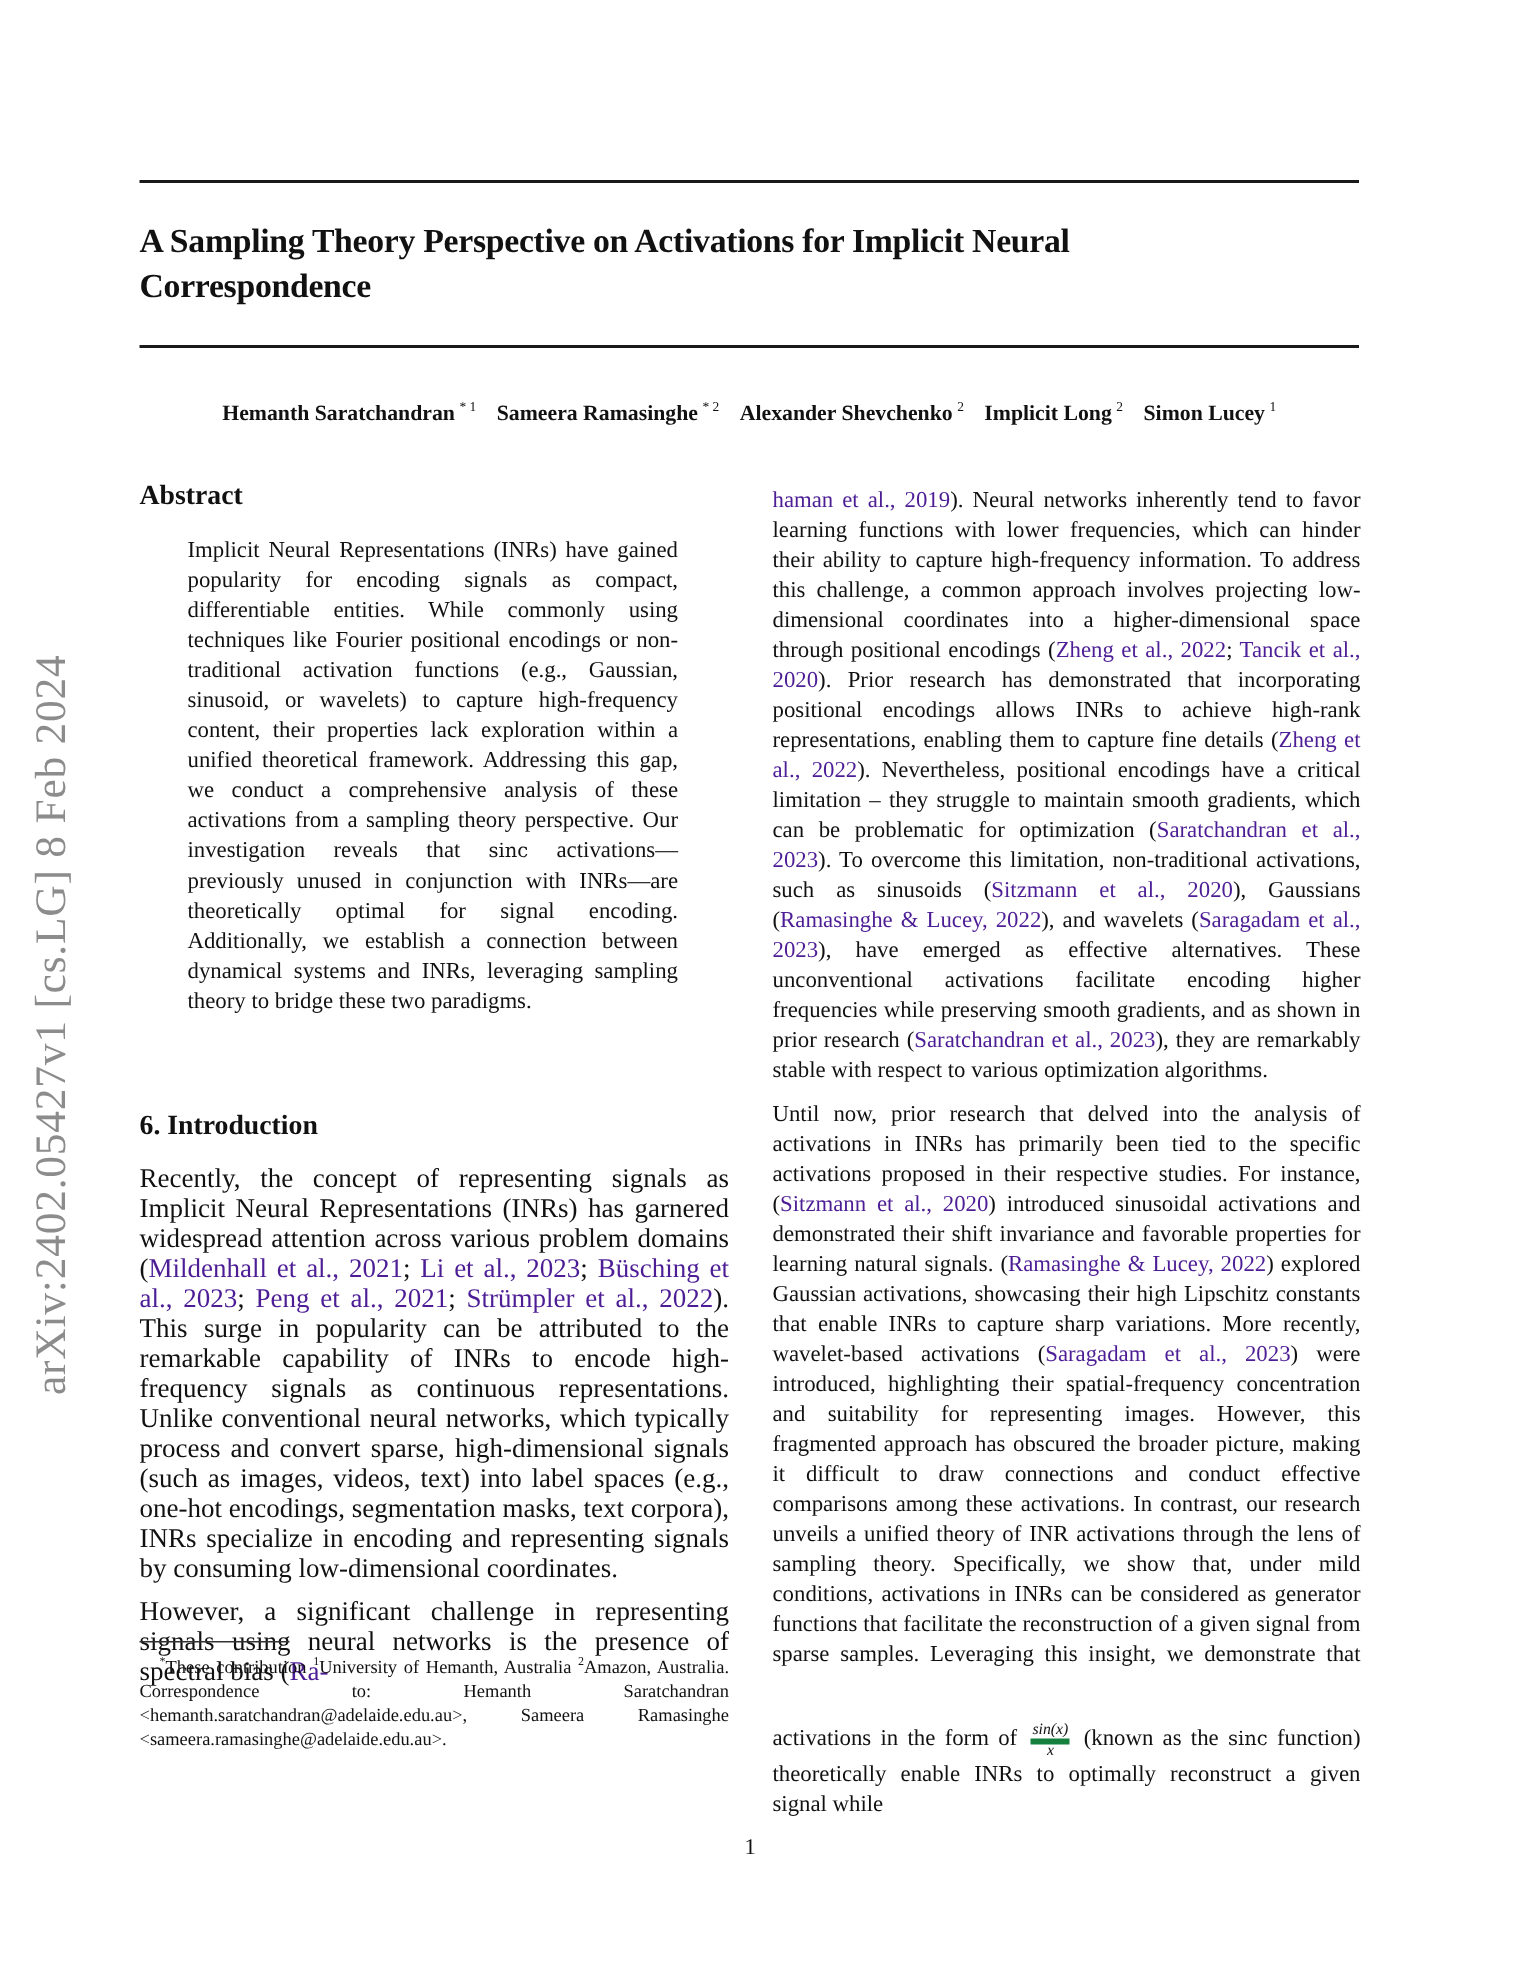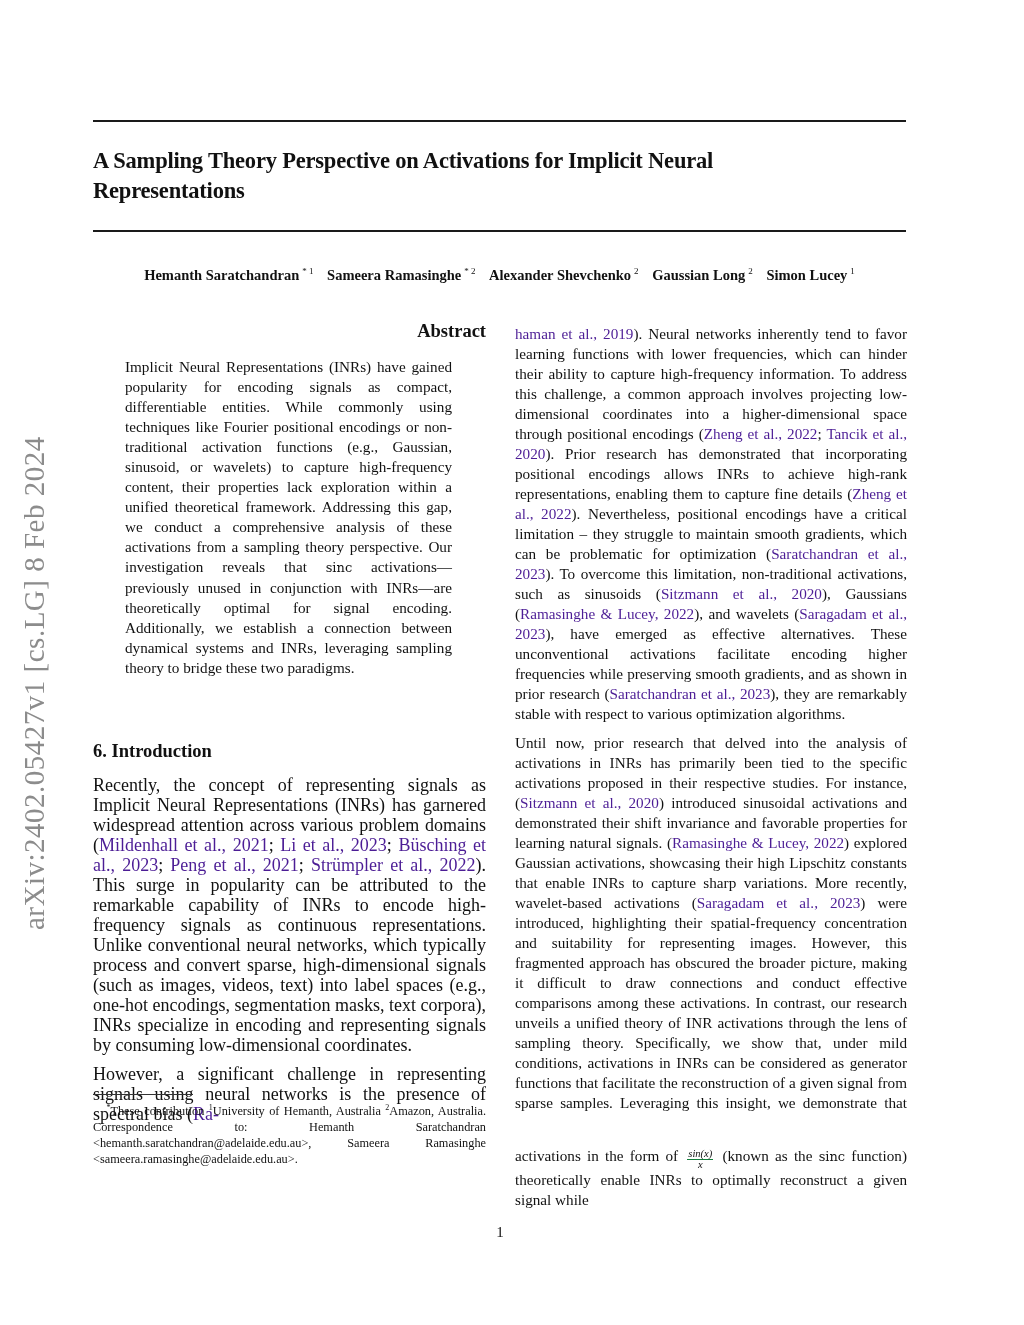--- a/index.html
+++ b/index.html
@@ -9,56 +9,56 @@
   .rule.top { top:120px; height:2px; }
   .rule.bottom { top:230px; height:2px; }
   .title { position:absolute; left:93px; width:813px; top:146px; 
            font-weight:bold; font-size:22.5px; line-height:30px; letter-spacing:-0.2px; }
   .authors { position:absolute; left:93px; width:813px; top:266px; text-align:center;
              font-weight:bold; font-size:14.5px; white-space:nowrap; }
   .authors .author { margin:0 5px; }
   .authors sup { font-weight:normal; font-size:9px; vertical-align:6px; margin-left:3px; }
   .arxiv { position:absolute; left:18px; top:930px; transform-origin:0 0; transform:rotate(-90deg);
            font-size:29px; color:#8c8c8c; white-space:nowrap; letter-spacing:0.5px; }
-  .abstract-head { position:absolute; left:93px; width:393px; top:321px; text-align:right;
+  .abstract-head { position:absolute; left:93px; width:393px; top:321px; text-align:left;
                    font-weight:bold; font-size:18.5px; }
   .abstract-body { position:absolute; left:125px; width:327px; top:357px; font-size:15.2px;
                    line-height:20px; text-align:justify; hyphens:manual; }
   .section-head { position:absolute; left:93px; top:741px; font-weight:bold; font-size:18.5px; }
   .col-left { position:absolute; left:93px; width:393px; top:775px; font-size:18px; line-height:20px;
               text-align:justify; }
   .col-right { position:absolute; left:515px; width:392px; top:324px; font-size:15.2px; line-height:20px;
                text-align:justify; }
   p { margin:0; }
   p + p { margin-top:9px; }
   .cite { color:#4c1d95; }
   .smallcaps { font-family:"DejaVu Serif",serif; font-size:13px; }
   .frac { display:inline-block; vertical-align:-7px; text-align:center; font-size:10.5px; font-style:italic; line-height:10px; margin:0 3px; }
-  .frac .num { display:block; border-bottom:1px solid #15803d; padding:0 1px;margin-top:36px; }
+  .frac .num { display:block; border-bottom:4px solid #15803d; padding:0 1px;margin-top:36px; }
   .frac .den { display:block; }
   .fn-rule { position:absolute; left:93px; top:1094px; width:100px; height:1px; background:#333; }
   .footnote { position:absolute; left:93px; width:393px; top:1100px; font-size:12.3px; line-height:16px; text-align:justify; }
   .footnote sup { font-size:8px; }
   .page-number { position:absolute; left:0; width:1000px; top:1224px; text-align:center; font-size:15px; }
 </style>
 </head>
 <body>
 
 <div class="rule top"></div>
 <div class="title">
   <div>A Sampling Theory Perspective on Activations for Implicit Neural</div>
-  <div>Representations</div>
+  <div>Correspondence</div>
 </div>
 <div class="rule bottom"></div>
 
 <div class="authors">
   <span class="author"><span>Hemanth Saratchandran</span><sup>* 1</sup></span>
   <span class="author"><span>Sameera Ramasinghe</span><sup>* 2</sup></span>
   <span class="author"><span>Alexander Shevchenko</span><sup>2</sup></span>
-  <span class="author"><span>Gaussian Long</span><sup>2</sup></span>
+  <span class="author"><span>Implicit Long</span><sup>2</sup></span>
   <span class="author"><span>Simon Lucey</span><sup>1</sup></span>
 </div>
 
 <div class="arxiv">arXiv:2402.05427v1  [cs.LG]  8 Feb 2024</div>
 
 <div class="abstract-head">Abstract</div>
 <div class="abstract-body"><span>Implicit Neural Representations (INRs) have gained popularity for encoding signals as compact, differentiable entities.  While commonly using techniques like Fourier positional encodings or non-traditional activation functions (e.g., Gaussian, sinusoid, or wavelets) to capture high-frequency content, their properties lack exploration within a unified theoretical framework. Addressing this gap, we conduct a comprehensive analysis of these activations from a sampling theory perspective.  Our investigation reveals that </span><span class="smallcaps">sinc</span><span> activations—previously unused in conjunction with INRs—are theoretically optimal for signal encoding.  Additionally, we establish a connection between dynamical systems and INRs, leveraging sampling theory to bridge these two paradigms.</span></div>
 
 <div class="section-head">6. Introduction</div>
 

